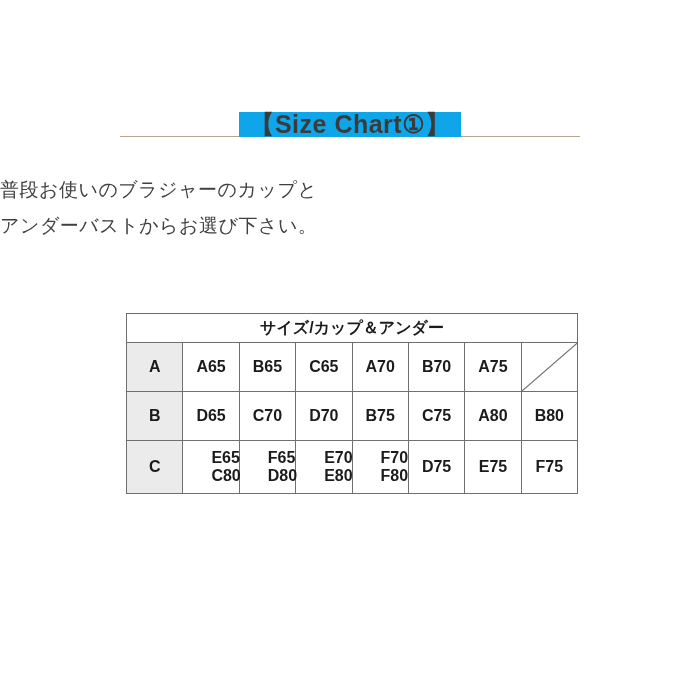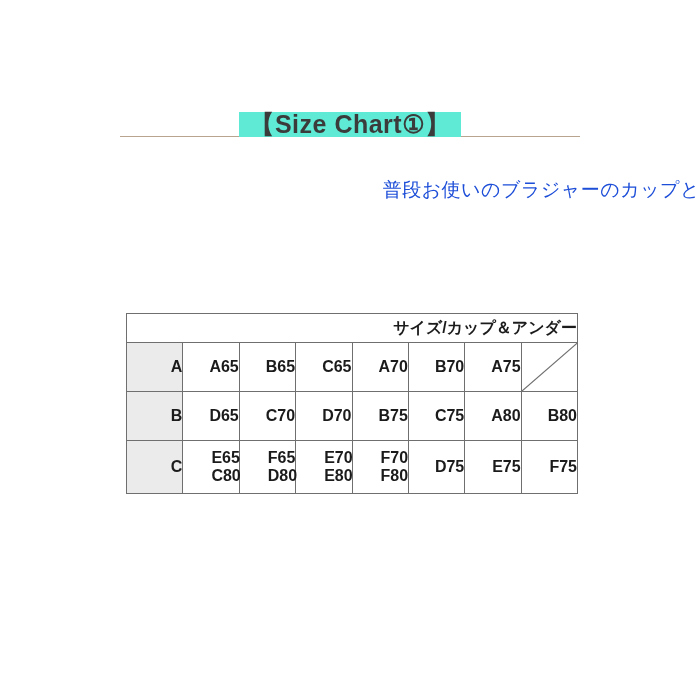--- a/index.html
+++ b/index.html
@@ -33,36 +33,36 @@
     top: 24px;
     height: 1px;
     background: #b9a58f;
   }
   .title-rule.left  { left: 120px;  width: 120px; }
   .title-rule.right { right: 120px; width: 120px; }
   .title-text {
     position: relative;
     display: inline-block;
     padding: 0 10px;
-    background: #5eead4;
+    background: #0ea5e9;
     font-size: 25px;
     font-weight: bold;
     color: #3b3b3b;
     letter-spacing: 0.5px;
     line-height: 1;
   }
 
   
   .lead {
     position: absolute;
     left: 0;
     top: 172px;
     width: 700px;
-    text-align: right;
-    color: #1d4ed8;
+    text-align: left;
+    color: #404040;
     font-size: 19px;
     line-height: 1.9;
     letter-spacing: 0.5px;
   }
   .lead div { white-space: nowrap; }
 
   
   .table-wrap {
     position: absolute;
     left: 126px;
@@ -73,21 +73,21 @@
     border-collapse: collapse;
     width: 452px;
     table-layout: fixed;
   }
   table.size-chart td,
   table.size-chart th {
     border: 1px solid #6f6f6f;
     color: #1b1b1b;
     font-size: 16px;
     font-weight: bold;
-    text-align: right;
+    text-align: center;
     padding: 0;
     vertical-align: middle;
   }
   .hdr-row td {
     height: 28px;
     font-size: 13.5px;
     font-weight: bold;
     padding-left: 5px;
     letter-spacing: 0px;
   }
@@ -129,20 +129,21 @@
 <div class="page">
 
   <div class="title-wrap">
     <div class="title-rule left"></div>
     <div class="title-rule right"></div>
     <span class="title-text">【Size Chart①】</span>
   </div>
 
   <div class="lead">
     <div>普段お使いのブラジャーのカップと</div>
+    <div>アンダーバストからお選び下さい。</div>
   </div>
 
   <div class="table-wrap">
     <table class="size-chart">
       <tbody>
         <tr class="hdr-row">
           <td colspan="8">サイズ/カップ＆アンダー</td>
         </tr>
 
         <tr class="row-a">

